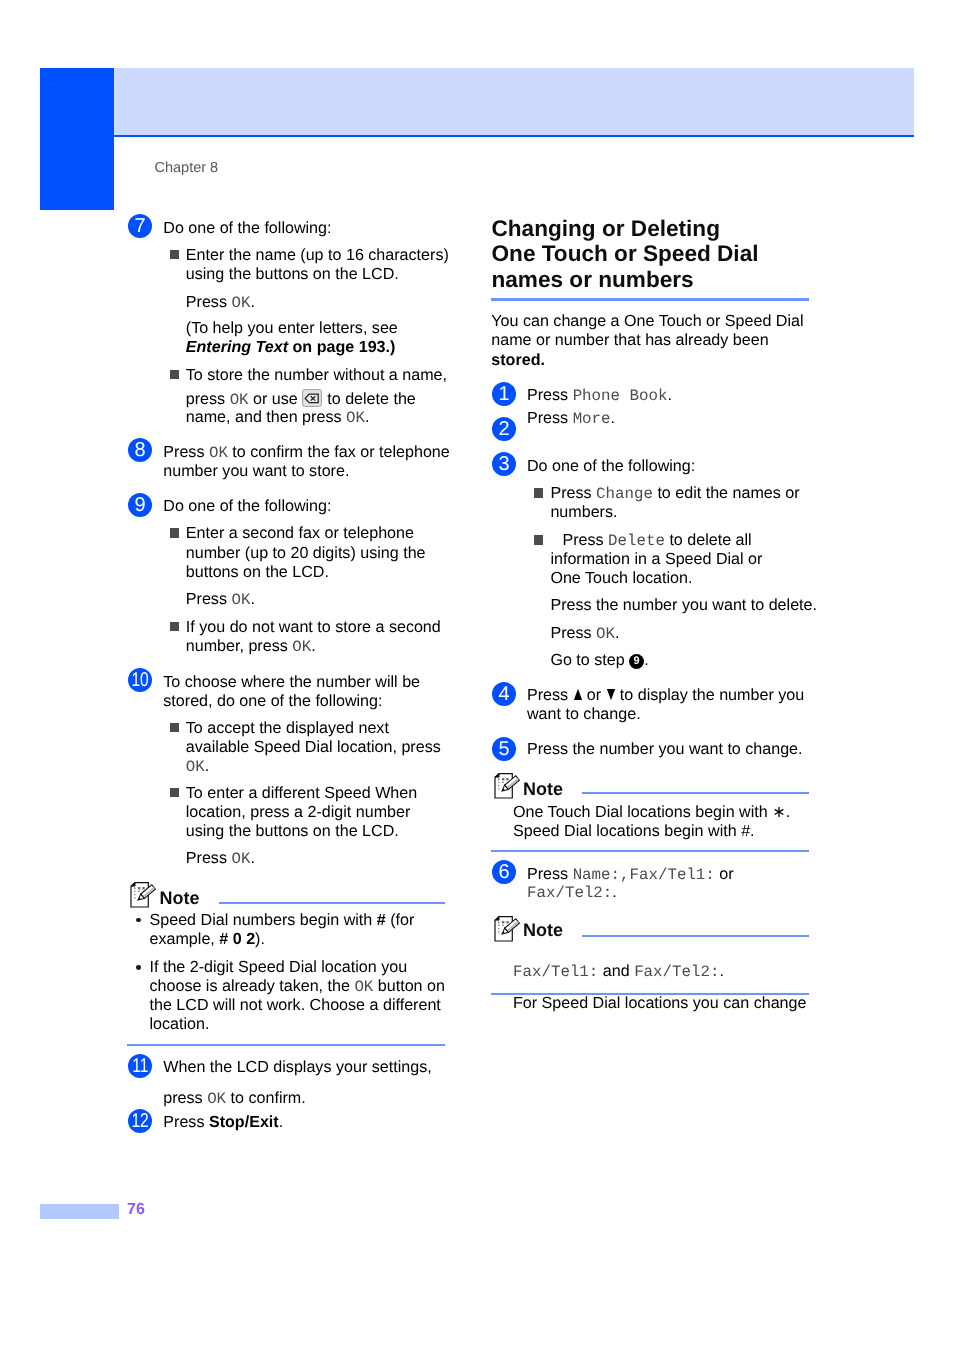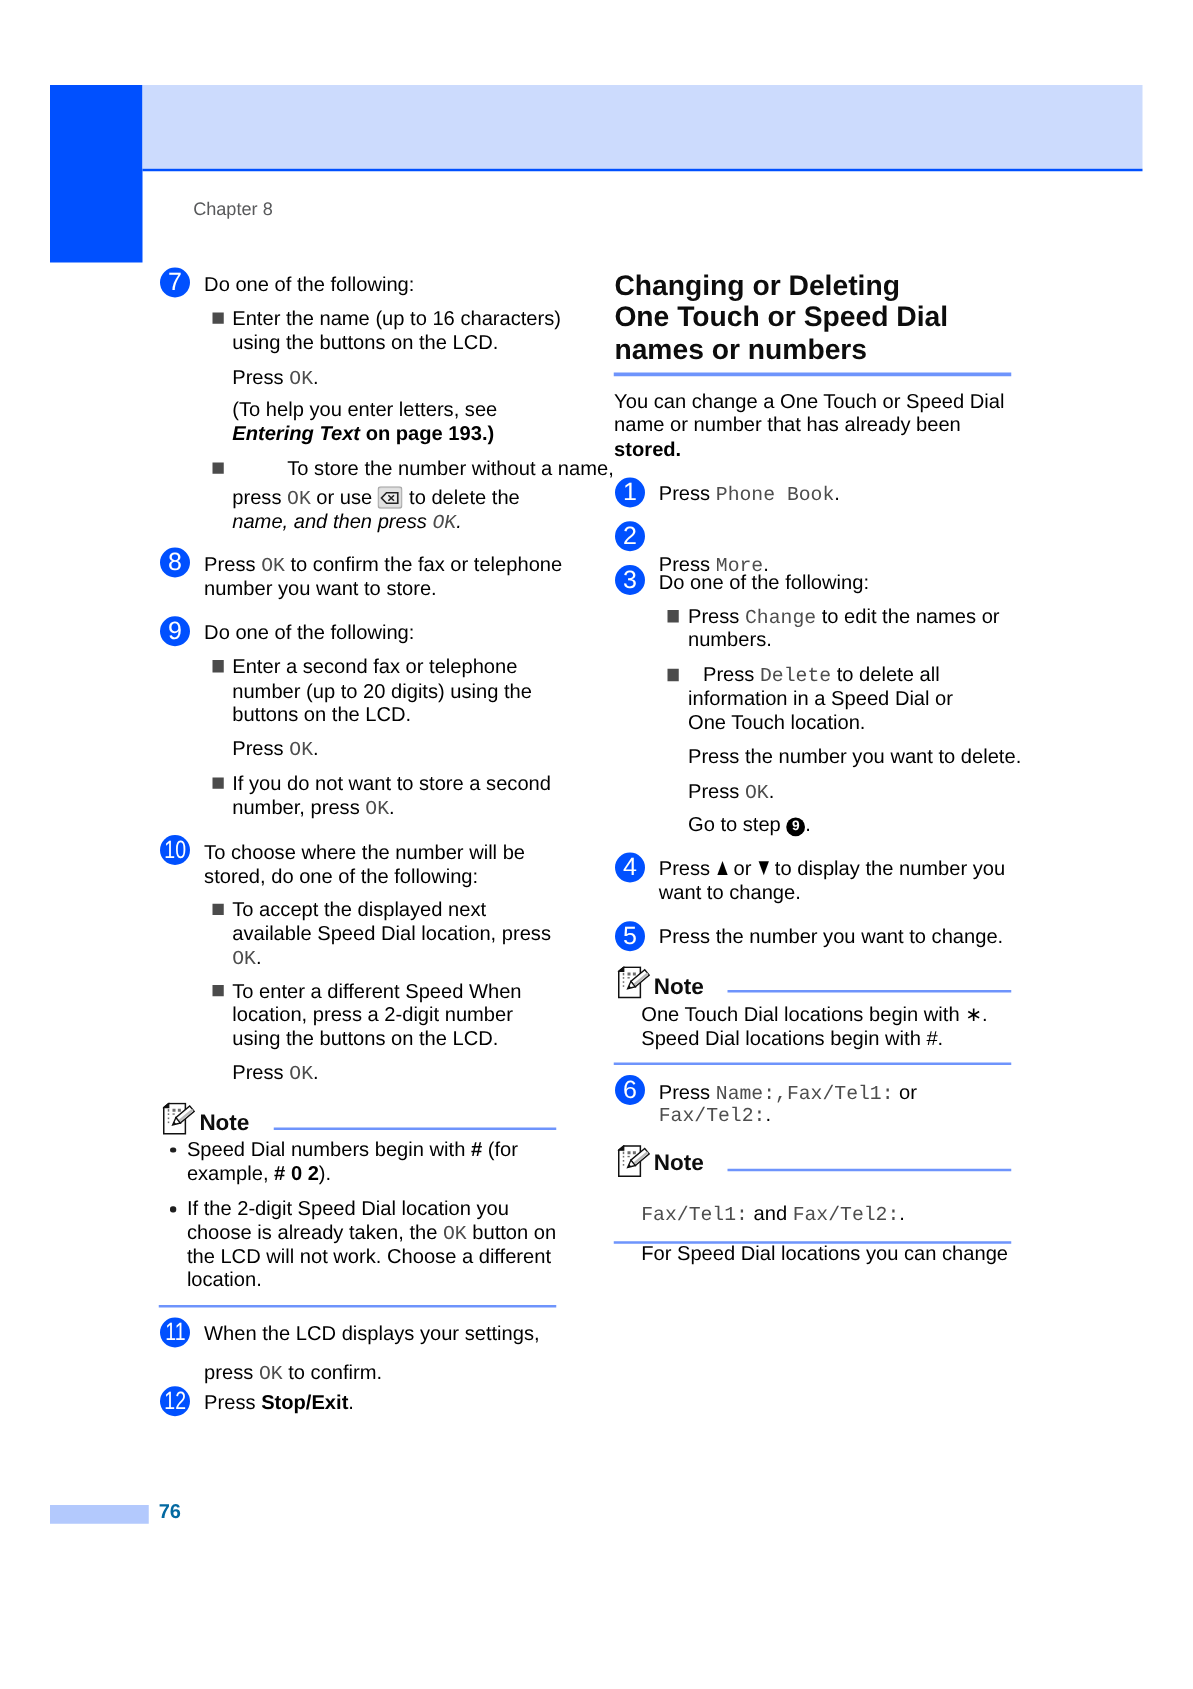--- a/index.html
+++ b/index.html
@@ -38,21 +38,21 @@
   
   .h1{position:absolute;font-size:22.6px;font-weight:bold;color:#0d0d0d;white-space:pre;line-height:1;}
   .h1rule{position:absolute;height:3px;background:#6e94fc;}
 
   
   .notelbl{position:absolute;font-size:18px;font-weight:bold;color:#0d0d0d;line-height:1;white-space:pre;}
   .noteicon{position:absolute;}
 
   
   .foot-bar{position:absolute;left:40px;top:1204px;width:79px;height:15px;background:#b3c9fd;}
-  .pagenum{position:absolute;font-size:16px;font-weight:bold;color:#0369a1;line-height:1;}
+  .pagenum{position:absolute;font-size:16px;font-weight:bold;color:#8b5cf6;line-height:1;}
 
   .keyicon{display:inline-block;vertical-align:-3.5px;margin:0 0.3px 0 0.2px;}
   .bcirc{display:inline-block;width:15px;height:15px;border-radius:50%;background:#000;color:#fff;
          font-size:11px;line-height:15.5px;text-align:center;vertical-align:1px;font-weight:bold;
          font-family:"Liberation Sans",sans-serif;}
 </style>
 </head>
 <body>
 
 <div class="page">
@@ -62,28 +62,28 @@
 <div class="chapter" style="left:154.5px;top:161.36px">Chapter 8</div>
 <div class="circ" style="left:128px;top:214px"><span class="num">7</span></div>
 <div class="ln" style="left:163.3px;top:219.53px;"><span>Do one of the following:</span></div>
 <div class="sq" style="left:169.8px;top:249.5px"></div>
 <div class="ln" style="left:185.8px;top:246.53px;"><span>Enter the name (up to 16 characters)</span></div>
 <div class="ln" style="left:185.8px;top:265.73px;"><span>using the buttons on the LCD.</span></div>
 <div class="ln" style="left:185.8px;top:293.53px;"><span>Press </span><span class="mono">OK</span><span>.</span></div>
 <div class="ln" style="left:185.8px;top:320.13px;"><span>(To help you enter letters, see</span></div>
 <div class="ln" style="left:185.8px;top:339.03px;font-weight:bold;"><span class="ii">Entering Text</span><span> on page 193.)</span></div>
 <div class="sq" style="left:169.8px;top:369.6px"></div>
-<div class="ln" style="left:185.8px;top:366.63px;margin-left:44px;"><span>To store the number without a name,</span></div>
+<div class="ln" style="left:185.8px;top:366.63px;"><span>To store the number without a name,</span></div>
 <div class="ln" style="left:185.8px;top:389.43px;"><span>press </span><span class="mono">OK</span><span> or use </span><svg class="keyicon" width="20" height="18" viewBox="0 0 20 18">
         <rect x="0.5" y="0.5" width="19" height="17" rx="2.2" fill="#d6d6d6" stroke="#a8a8a8" stroke-width="1"></rect>
         <rect x="1.6" y="1.6" width="16.8" height="14.8" rx="1.6" fill="#e2e2e2"></rect>
         <path d="M7.2,5.2 L16.2,5.2 L16.2,13.6 L7.2,13.6 L3.2,9.4 Z" fill="#ededed" stroke="#232323" stroke-width="1.3" stroke-linejoin="miter"></path>
         <path d="M8.7,7.2 L13.2,11.6 M13.2,7.2 L8.7,11.6" stroke="#232323" stroke-width="1.3" fill="none"></path>
       </svg><span> to delete the</span></div>
-<div class="ln" style="left:185.8px;top:408.63px;font-style:italic;"><span>name, and then press </span><span class="mono">OK</span><span>.</span></div>
+<div class="ln" style="left:185.8px;top:408.63px;"><span>name, and then press </span><span class="mono">OK</span><span>.</span></div>
 <div class="circ" style="left:128px;top:437.5px"><span class="num">8</span></div>
 <div class="ln" style="left:163.3px;top:443.53px;"><span>Press </span><span class="mono">OK</span><span> to confirm the fax or telephone</span></div>
 <div class="ln" style="left:163.3px;top:462.73px;"><span>number you want to store.</span></div>
 <div class="circ" style="left:128px;top:492.5px"><span class="num">9</span></div>
 <div class="ln" style="left:163.3px;top:498.33px;"><span>Do one of the following:</span></div>
 <div class="sq" style="left:169.8px;top:528.4px"></div>
 <div class="ln" style="left:185.8px;top:525.43px;"><span>Enter a second fax or telephone</span></div>
 <div class="ln" style="left:185.8px;top:544.63px;"><span>number (up to 20 digits) using the</span></div>
 <div class="ln" style="left:185.8px;top:563.83px;"><span>buttons on the LCD.</span></div>
 <div class="ln" style="left:185.8px;top:591.23px;"><span>Press </span><span class="mono">OK</span><span>.</span></div>
@@ -140,21 +140,21 @@
 <div class="h1" style="left:491.5px;top:217.73px;font-size:22.6px;"><span>Changing or Deleting</span></div>
 <div class="h1" style="left:491.5px;top:243.23px;font-size:22.6px;"><span>One Touch or Speed Dial</span></div>
 <div class="h1" style="left:491.5px;top:268.73px;font-size:22.6px;"><span>names or numbers</span></div>
 <div class="h1rule" style="left:491.2px;top:298px;width:317.5px"></div>
 <div class="ln" style="left:491.3px;top:313.13px;"><span>You can change a One Touch or Speed Dial</span></div>
 <div class="ln" style="left:491.3px;top:332.23px;"><span>name or number that has already been</span></div>
 <div class="ln" style="left:491.3px;top:351.63px;font-weight:bold;"><span>stored.</span></div>
 <div class="circ" style="left:492px;top:381.5px"><span class="num">1</span></div>
 <div class="ln" style="left:527px;top:387.43px;"><span>Press </span><span class="mono">Phone Book</span><span>.</span></div>
 <div class="circ" style="left:492px;top:417.2px"><span class="num">2</span></div>
-<div class="ln" style="left:527px;top:444px;text-align:center;"><span>Press </span><span class="mono">More</span><span>.</span></div>
+<div class="ln" style="left:527px;top:410px;text-align:center;"><span>Press </span><span class="mono">More</span><span>.</span></div>
 <div class="circ" style="left:492px;top:451.5px"><span class="num">3</span></div>
 <div class="ln" style="left:527px;top:458.43px;"><span>Do one of the following:</span></div>
 <div class="sq" style="left:534px;top:488.3px"></div>
 <div class="ln" style="left:550.4px;top:485.33px;"><span>Press </span><span class="mono">Change</span><span> to edit the names or</span></div>
 <div class="ln" style="left:550.4px;top:504.43px;"><span>numbers.</span></div>
 <div class="sq" style="left:534px;top:535.3px"></div>
 <div class="ln" style="left:550.4px;top:532.33px;margin-left:12px;"><span>Press </span><span class="mono">Delete</span><span> to delete all</span></div>
 <div class="ln" style="left:550.4px;top:551.33px;"><span>information in a Speed Dial or</span></div>
 <div class="ln" style="left:550.4px;top:570.43px;"><span>One Touch location.</span></div>
 <div class="ln" style="left:550.4px;top:597.43px;"><span>Press the number you want to delete.</span></div>

